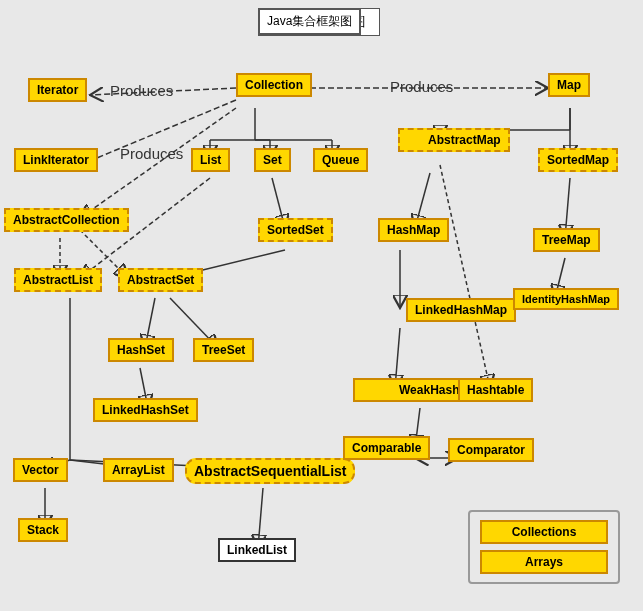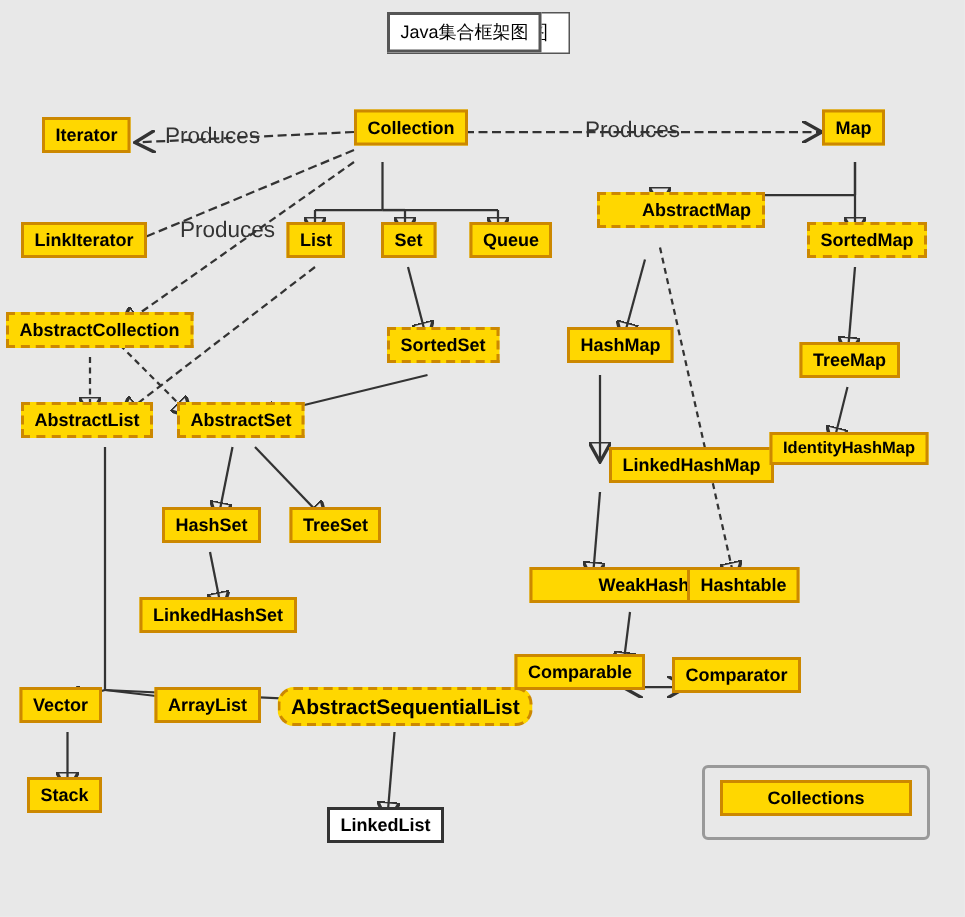--- a/index.html
+++ b/index.html
@@ -217,15 +217,16 @@
   <div class="node" style="left:458px; top:378px;">Hashtable</div>
 
   <div class="node dashed" style="left:538px; top:148px;">SortedMap</div>
 
   <div class="node" style="left:533px; top:228px;">TreeMap</div>
 
   <div class="node" style="left:513px; top:288px; font-size:11px;">IdentityHashMap</div>
 
   <div class="legend-box" style="left:468px; top:490px; width:152px;margin-top:20px;">
     <div class="node" style="position:relative; left:0; top:0; margin-bottom:6px; display:block;">Collections</div>
+    <div class="node" style="position:relative; left:0; top:0; display:block;">Arrays</div>
   </div>
 
 </div>
 
 </body></html>

